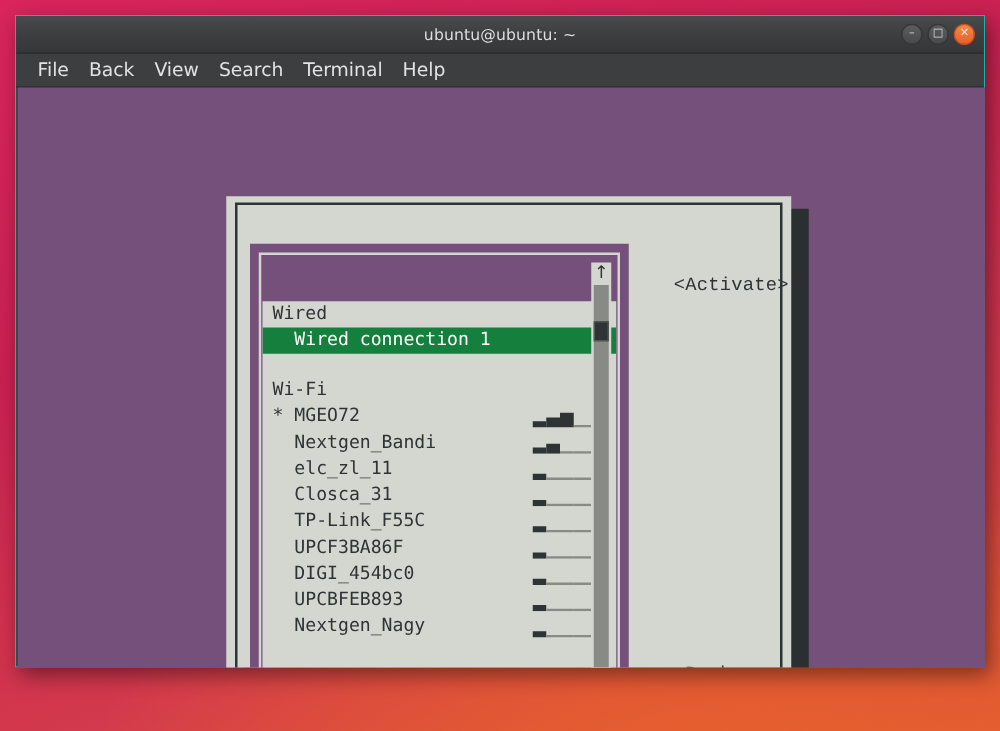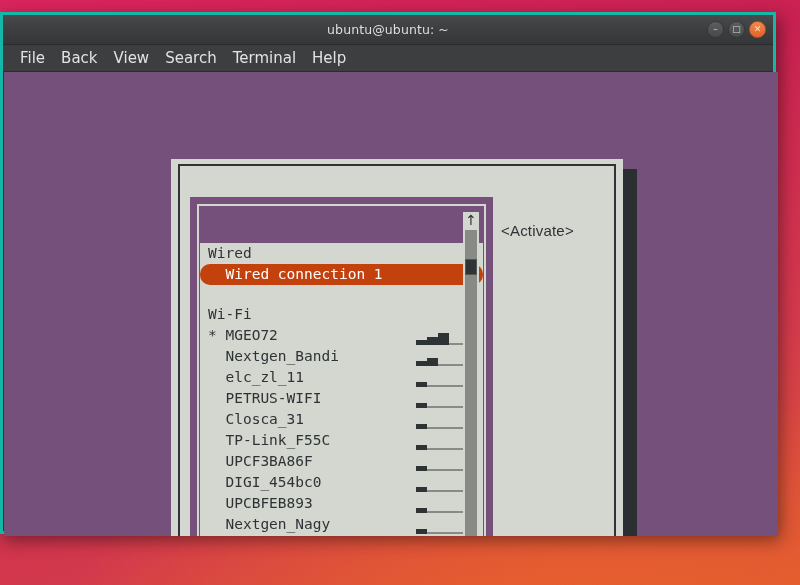--- a/index.html
+++ b/index.html
@@ -20,25 +20,25 @@
     left: 0; top: 0;
     width: 800px; height: 585px;
     background:
       radial-gradient(ellipse 900px 500px at 70% 110%, #e8622c 0%, rgba(232,98,44,0) 55%),
       linear-gradient(160deg, #d9255c 0%, #c92152 35%, #d33a4c 70%, #e05a33 100%);
   }
 
   
   #term-window {
     position: absolute;
-    left: 0; top: 12px;
+    left: 12px; top: 12px;
     width: 776px; height: 522px;
     box-shadow: 4px 6px 16px rgba(0,0,0,0.45);
     background: #2c2f31;
-    border: 3px solid #14b8a6;
+    border: 1px solid #14b8a6;
     box-sizing: border-box;
   }
   #titlebar {
     position: absolute;
     left: 0; top: 0;
     width: 100%; height: 30px;
     background: linear-gradient(180deg, #484a4c 0%, #3c3e40 50%, #353739 100%);
     border-bottom: 1px solid #292b2d;
     box-sizing: border-box;
   }
@@ -162,23 +162,22 @@
     position: relative;
     height: 21px;
     line-height: 21px;
     font-size: 14.5px;
     color: #2e3436;
     white-space: pre;
     padding-left: 8px;
     box-sizing: border-box;
   }
   .lrow.selected {
-    background: #c2410c;
+    background: #15803d;
     color: #ffffff;
-    border-radius: 10px;
   }
   .lrow.spacer { height: 19px; }
 
   .sig {
     position: absolute;
     right: 20px;
     top: 5px;
     width: 47px;
     height: 12px;
   }
@@ -213,24 +212,25 @@
     width: 12px; height: 16px;
     background: #2e3436;
     border: 1px solid #555753;
     box-sizing: border-box;
   }
 
   
   .side-btn {
     position: absolute;
     color: #2e3436;
-    font-family: Liberation Sans, sans-serif;
+    font-family: Liberation Mono, monospace;
     font-size: 15px;
     letter-spacing: 0.2px;
     white-space: pre;
+    margin-left: 28px;
   }
   #btn-activate { left: 497px; top: 150px; }
   #btn-back { left: 497px; top: 461px; }
 </style>
 </head>
 <body>
 
 <div id="desktop"></div>
 
 <div id="term-window">
@@ -287,26 +287,20 @@
               <rect x="11" y="4" width="11" height="8" fill="#2e3436"></rect>
               <rect x="22" y="10" width="11" height="2" fill="#888a85"></rect>
               <rect x="33" y="10" width="14" height="2" fill="#888a85"></rect>
             </svg></span></div>
         <div class="lrow"><span>  elc_zl_11</span><span class="sig"><svg width="47" height="12" viewBox="0 0 47 12" xmlns="http://www.w3.org/2000/svg">
               <rect x="0" y="7" width="11" height="5" fill="#2e3436"></rect>
               <rect x="11" y="10" width="11" height="2" fill="#888a85"></rect>
               <rect x="22" y="10" width="11" height="2" fill="#888a85"></rect>
               <rect x="33" y="10" width="14" height="2" fill="#888a85"></rect>
             </svg></span></div>
-        <div class="lrow"><span>  PETRUS-WIFI</span><span class="sig"><svg width="47" height="12" viewBox="0 0 47 12" xmlns="http://www.w3.org/2000/svg">
-              <rect x="0" y="7" width="11" height="5" fill="#2e3436"></rect>
-              <rect x="11" y="10" width="11" height="2" fill="#888a85"></rect>
-              <rect x="22" y="10" width="11" height="2" fill="#888a85"></rect>
-              <rect x="33" y="10" width="14" height="2" fill="#888a85"></rect>
-            </svg></span></div>
         <div class="lrow"><span>  Closca_31</span><span class="sig"><svg width="47" height="12" viewBox="0 0 47 12" xmlns="http://www.w3.org/2000/svg">
               <rect x="0" y="7" width="11" height="5" fill="#2e3436"></rect>
               <rect x="11" y="10" width="11" height="2" fill="#888a85"></rect>
               <rect x="22" y="10" width="11" height="2" fill="#888a85"></rect>
               <rect x="33" y="10" width="14" height="2" fill="#888a85"></rect>
             </svg></span></div>
         <div class="lrow"><span>  TP-Link_F55C</span><span class="sig"><svg width="47" height="12" viewBox="0 0 47 12" xmlns="http://www.w3.org/2000/svg">
               <rect x="0" y="7" width="11" height="5" fill="#2e3436"></rect>
               <rect x="11" y="10" width="11" height="2" fill="#888a85"></rect>
               <rect x="22" y="10" width="11" height="2" fill="#888a85"></rect>

